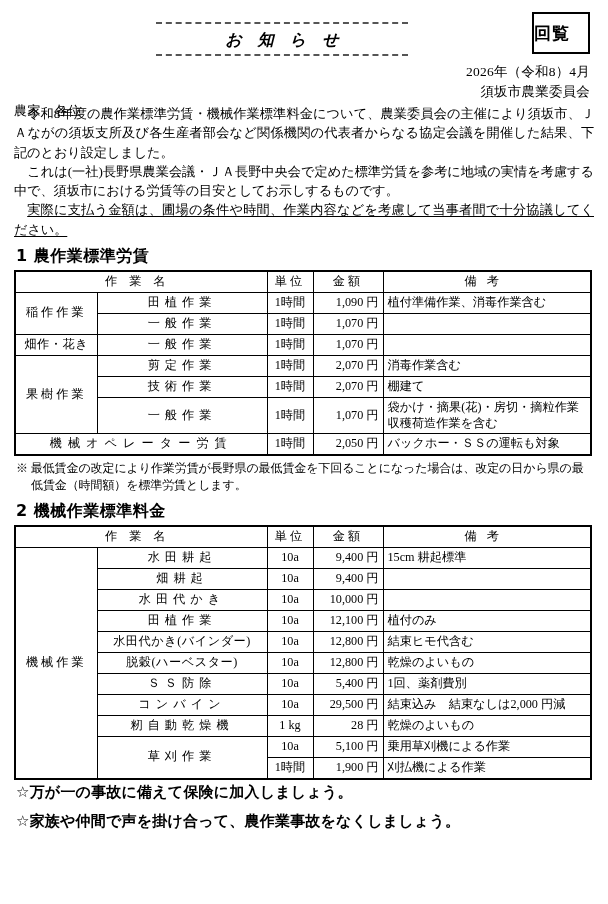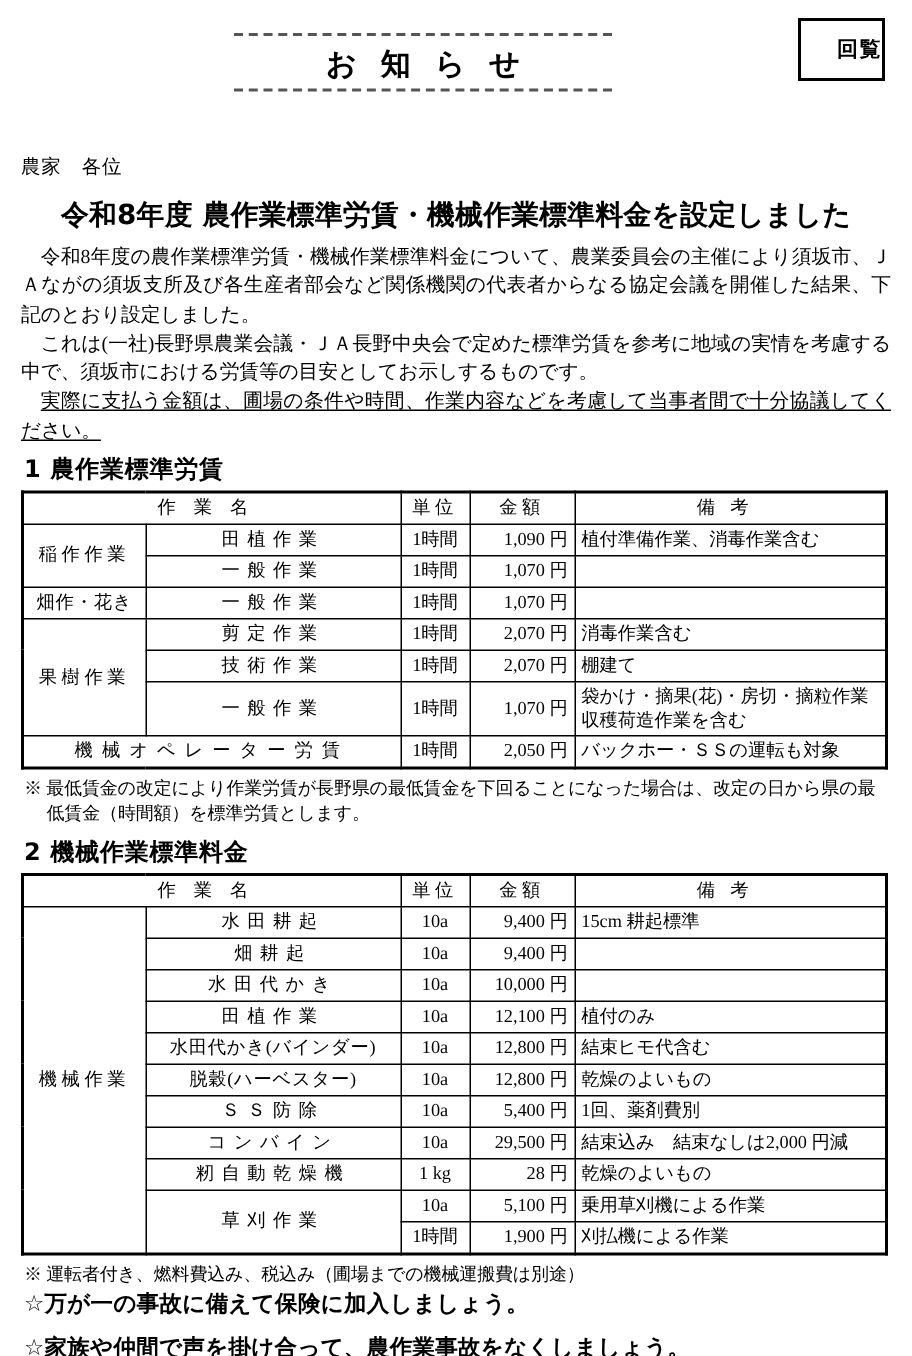--- a/index.html
+++ b/index.html
@@ -32,44 +32,45 @@
   }
   .kairan-box {
     position: absolute;
     right: 4px;
     top: 12px;
     width: 54px;
     height: 38px;
     border: 2px solid #000;
     display: flex;
     align-items: center;
-    justify-content: flex-end;
-    font-family: "DejaVu Sans", "Liberation Sans", sans-serif;
-    font-size: 14px;
+    justify-content: flex-start;
+    font-family: "DejaVu Sans", "Liberation Sans", sans-serif;
+    font-size: 17px;
     font-weight: bold;
     letter-spacing: 1px;
     line-height: 1;
   }
   .oshirase-wrap {
     position: absolute;
     left: 142px;
     top: 22px;
     width: 252px;
     border-top: 2px dashed #555;
     border-bottom: 2px dashed #555;
     padding: 6px 0 4px;
     text-align: center;
   }
   .oshirase {
     font-family: "DejaVu Sans", "Liberation Sans", sans-serif;
-    font-size: 20px;
+    font-size: 16px;
     font-weight: bold;
     letter-spacing: 16px;
     padding-left: 16px;
     line-height: 1.25;
+    font-style: italic;
   }
   .date-block {
     position: absolute;
     right: 4px;
     top: 62px;
     text-align: right;
     font-size: 13.5px;
     line-height: 1.45;
     letter-spacing: 0.2px;
   }
@@ -177,25 +178,28 @@
 
   <div class="header-row">
     <div class="kairan-box">
       <span>回覧</span>
     </div>
 
     <div class="oshirase-wrap">
       <div class="oshirase">お知らせ</div>
     </div>
 
+    <div class="date-block">
+      <div>2026年（令和8）4月</div>
+      <div>須坂市農業委員会</div>
+    </div>
 
     <div class="addressee">農家　各位</div>
   </div>
 
-  <div class="doc-title">令和8年度 農作業標準労賃・機械作業標準料金を設定しました</div>
 
   <p class="body-para">令和8年度の農作業標準労賃・機械作業標準料金について、農業委員会の主催により須坂市、ＪＡながの須坂支所及び各生産者部会など関係機関の代表者からなる協定会議を開催した結果、下記のとおり設定しました。</p>
   <p class="body-para">これは(一社)長野県農業会議・ＪＡ長野中央会で定めた標準労賃を参考に地域の実情を考慮する中で、須坂市における労賃等の目安としてお示しするものです。</p>
   <p class="body-para underlined">実際に支払う金額は、圃場の条件や時間、作業内容などを考慮して当事者間で十分協議してください。</p>
 
   <div class="sec-heading">1 農作業標準労賃</div>
 
   <table class="rate-table">
     <colgroup>
       <col class="c-group">
@@ -347,18 +351,17 @@
         <td class="c-note">乗用草刈機による作業</td>
       </tr>
       <tr>
         <td class="c-unit">1時間</td>
         <td class="c-amount">1,900 円</td>
         <td class="c-note">刈払機による作業</td>
       </tr>
     </tbody>
   </table>
 
-  <div class="footnote">※ 運転者付き、燃料費込み、税込み（圃場までの機械運搬費は別途）</div>
 
   <div class="slogan">☆万が一の事故に備えて保険に加入しましょう。</div>
   <div class="slogan first">☆家族や仲間で声を掛け合って、農作業事故をなくしましょう。</div>
 
 </div>
 
 </body></html>

